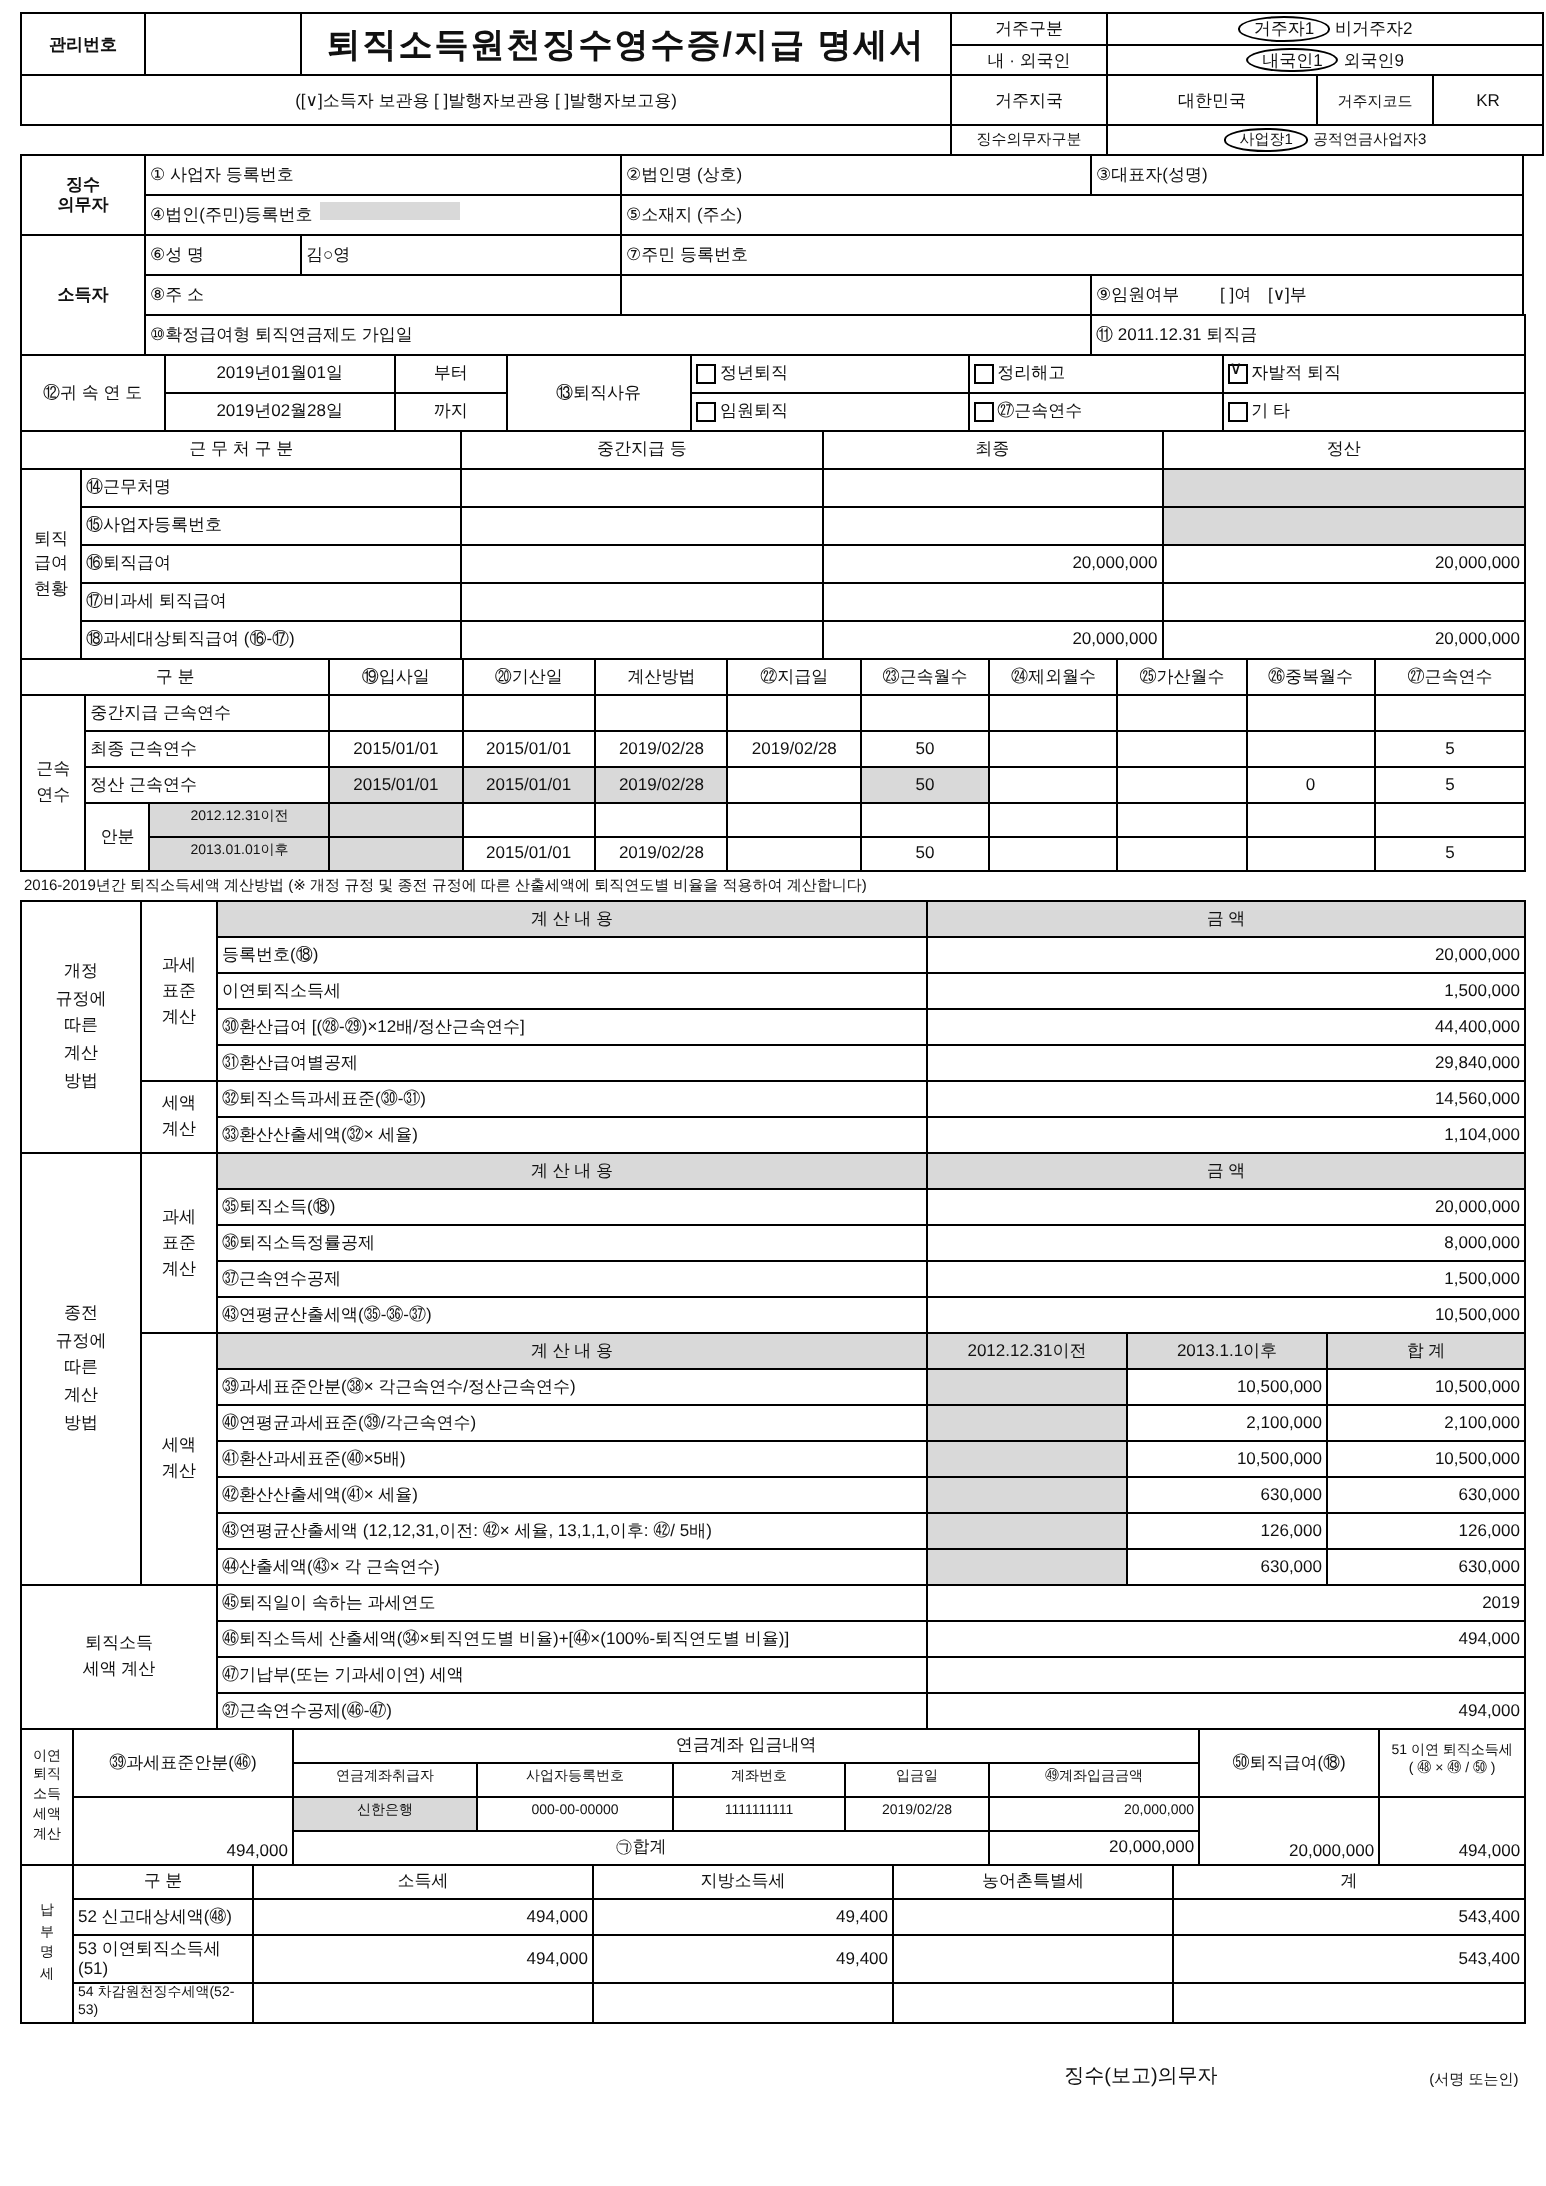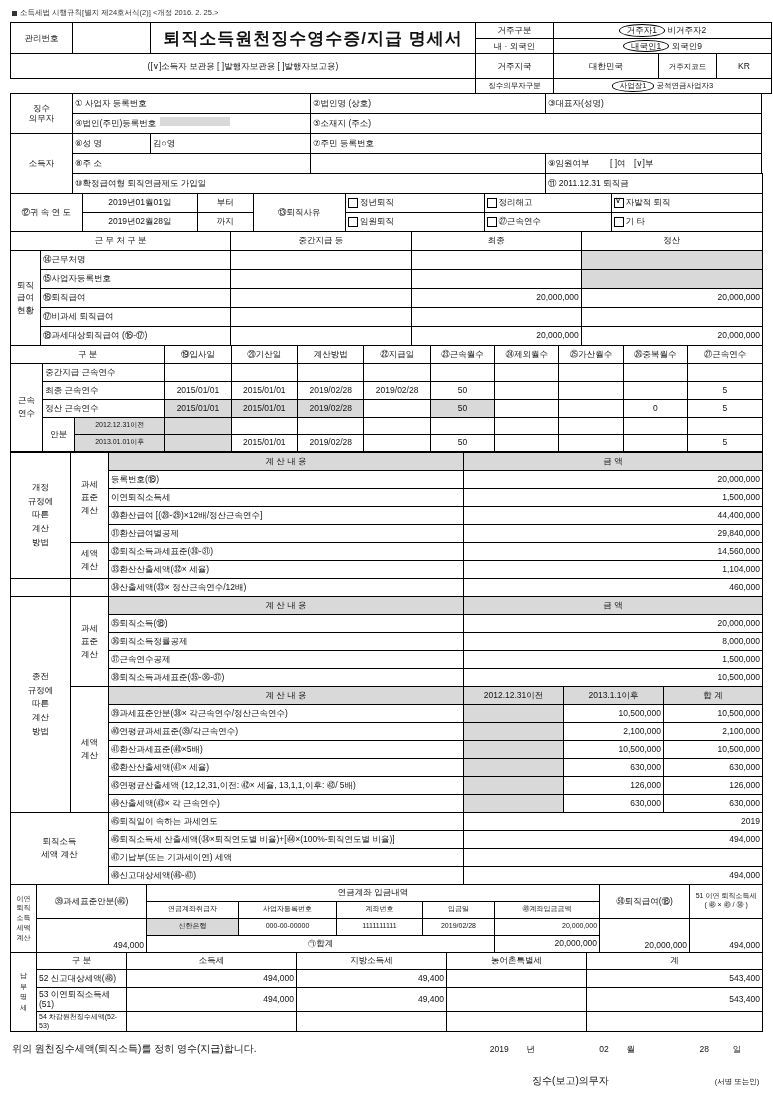--- a/index.html
+++ b/index.html
@@ -6,40 +6,37 @@
   body{width:773px;height:1093px;font-family:"Liberation Sans","DejaVu Sans",sans-serif;font-size:9px;color:#111;}
   .page{width:773px;height:1093px;position:relative;box-sizing:border-box;padding:6px 10px 0 10px;}
   .topnote{font-size:7.5px;color:#333;margin:2px 0 4px 2px;}
   .topnote .sq{display:inline-block;width:5px;height:5px;background:#333;margin-right:3px;vertical-align:middle;}
   table{border-collapse:collapse;width:100%;table-layout:fixed;}
   td,th{border:1px solid #000;padding:1px 2px;font-size:8.5px;vertical-align:middle;line-height:1.25;}
   .nb{border:none;}
   .c{text-align:center;}
   .r{text-align:right;}
   .l{text-align:left;}
-  .b{font-weight:normal;}
+  .b{font-weight:bold;}
   .gray{background:#d9d9d9;}
   .title{font-size:17px;font-weight:bold;letter-spacing:1px;}
   .subtitle{font-size:8.5px;}
   .small{font-size:7.5px;}
   .xsmall{font-size:7px;}
   .chk{display:inline-block;width:8px;height:8px;border:1px solid #000;vertical-align:middle;margin-right:2px;}
   .chk.on{position:relative;}
   .chk.on:after{content:"∨";position:absolute;left:0px;top:-4px;font-size:9px;}
   .ellipse{display:inline-block;border:1.2px solid #000;border-radius:50%;padding:0 7px;}
   .nounder td{border:none;}
 </style>
 </head>
 <body>
 
 <div class="page">
 
-  <div class="topnote">
-    <span class="sq"></span><span>소득세법 시행규칙[별지 제24호서식(2)] &lt;개정 2016. 2. 25.&gt;</span>
-  </div>
 
   <table>
     <colgroup>
       <col style="width:62px">
         <col style="width:78px">
         <col style="width:325px">
       <col style="width:78px">
         <col style="width:105px">
         <col style="width:58px">
         <col style="width:55px">
@@ -292,20 +289,21 @@
       <td class="c"></td>
       <td class="c">50</td>
       <td class="c"></td>
       <td class="c"></td>
       <td class="c"></td>
       <td class="c">5</td>
     </tr>
   </tbody>
     </table>
 
+  <div class="small" style="padding:2px 0 2px 2px">2016-2019년간 퇴직소득세액 계산방법 (※ 개정 규정 및 종전 규정에 따른 산출세액에 퇴직연도별 비율을 적용하여 계산합니다)</div>
 
   <table>
     <colgroup>
       <col style="width:60px">
         <col style="width:38px">
         <col style="width:355px">
         <col style="width:299px">
     </colgroup>
     <tbody>
         <tr>
@@ -338,36 +336,20 @@
       <td rowspan="2" class="c">
             <div style="line-height:1.5">세액<br>계산</div>
           </td>
       <td class="l" style="height:15px">㉜퇴직소득과세표준(㉚-㉛)</td>
       <td class="r">14,560,000</td>
     </tr>
     <tr>
           <td class="l" style="height:15px">㉝환산산출세액(㉜× 세율)</td>
           <td class="r">1,104,000</td>
         </tr>
-  </tbody>
-    </table>
-  <table style="margin-top:-1px">
-    <colgroup>
-        <col style="width:60px">
-        <col style="width:38px">
-        <col style="width:355px">
-        <col style="width:299px">
-      </colgroup>
-    <tbody>
-        <tr>
-      <td class="c"></td>
-      <td class="c"></td>
-      <td class="l" style="height:15px">㉞산출세액(㉝× 정산근속연수/12배)</td>
-      <td class="r">460,000</td>
-    </tr>
   </tbody>
     </table>
 
   <table style="margin-top:-1px">
     <colgroup>
       <col style="width:60px">
         <col style="width:38px">
         <col style="width:355px">
       <col style="width:100px">
         <col style="width:100px">
@@ -390,21 +372,21 @@
         </tr>
     <tr>
           <td class="l" style="height:15px">㊱퇴직소득정률공제</td>
           <td class="r" colspan="3">8,000,000</td>
         </tr>
     <tr>
           <td class="l" style="height:15px">㊲근속연수공제</td>
           <td class="r" colspan="3">1,500,000</td>
         </tr>
     <tr>
-          <td class="l" style="height:15px">㊳퇴직소득과세표준(㉟-㊱-㊲)</td>
+          <td class="l" style="height:15px">㊸연평균산출세액(㉟-㊱-㊲)</td>
           <td class="r" colspan="3">10,500,000</td>
         </tr>
     <tr>
       <td rowspan="7" class="c">
             <div style="line-height:1.5">세액<br>계산</div>
           </td>
       <td class="c gray" style="height:15px">계 산 내 용</td>
       <td class="c gray">2012.12.31이전</td>
       <td class="c gray">2013.1.1이후</td>
       <td class="c gray">합 계</td>
@@ -464,21 +446,21 @@
     </tr>
     <tr>
           <td class="l" style="height:15px">㊻퇴직소득세 산출세액(㉞×퇴직연도별 비율)+[㊹×(100%-퇴직연도별 비율)]</td>
           <td class="r">494,000</td>
         </tr>
     <tr>
           <td class="l" style="height:15px">㊼기납부(또는 기과세이연) 세액</td>
           <td class="r"></td>
         </tr>
     <tr>
-          <td class="l" style="height:15px">㊽신고대상세액(㊻-㊼)</td>
+          <td class="l" style="height:15px">㊲근속연수공제(㊻-㊼)</td>
           <td class="r">494,000</td>
         </tr>
   </tbody>
     </table>
 
   <table style="margin-top:-1px">
     <colgroup>
       <col style="width:26px">
         <col style="width:110px">
         <col style="width:92px">
@@ -571,29 +553,20 @@
     <colgroup>
         <col style="width:400px">
         <col style="width:100px">
         <col style="width:40px">
         <col style="width:60px">
         <col style="width:40px">
         <col style="width:60px">
         <col style="width:52px">
       </colgroup>
     <tbody>
-        <tr>
-      <td class="l" style="font-size:10px;height:20px">위의 원천징수세액(퇴직소득)를 정히 영수(지급)합니다.</td>
-      <td class="r">2019</td>
-      <td class="c">년</td>
-      <td class="r">02</td>
-      <td class="c">월</td>
-      <td class="r">28</td>
-      <td class="c">일</td>
-    </tr>
     <tr>
       <td colspan="4" class="r" style="height:40px;font-size:10px">징수(보고)의무자</td>
       <td colspan="2" class="c">&nbsp;</td>
       <td colspan="1" class="c small" style="white-space:nowrap">(서명 또는인)</td>
     </tr>
 
   </tbody>
     </table>
 
 </div>

